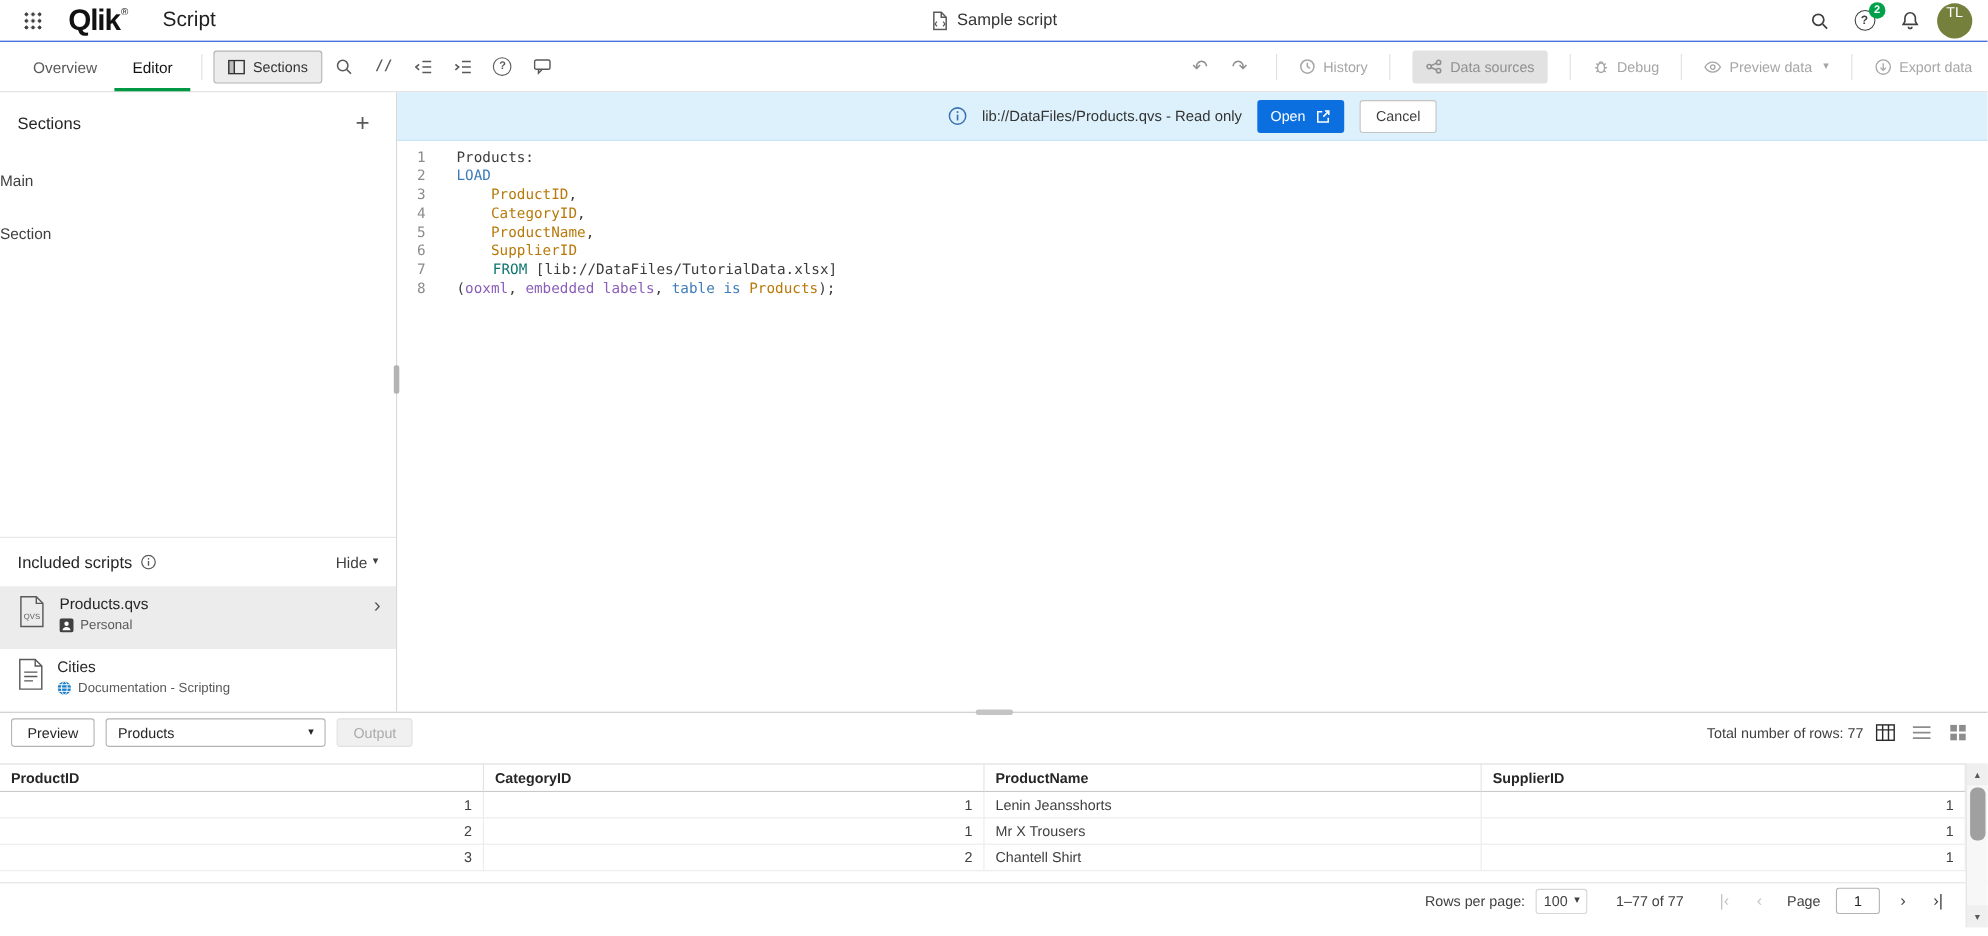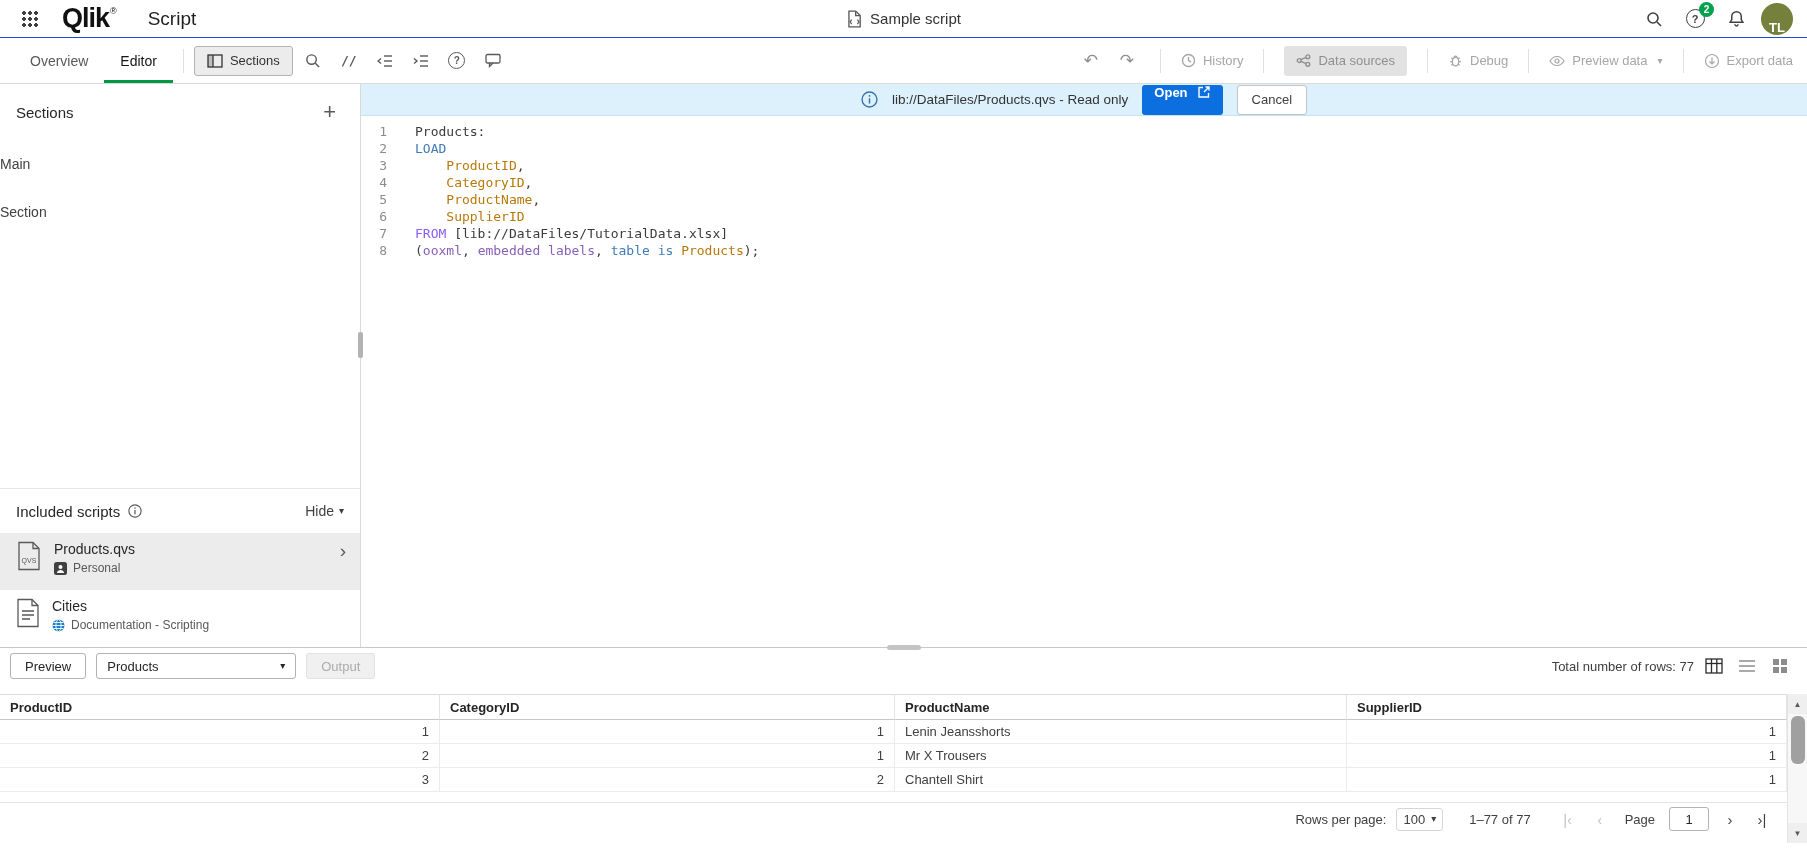--- a/index.html
+++ b/index.html
@@ -14,21 +14,21 @@
   .dots{width:17px;height:17px;background-image:radial-gradient(#404040 1.6px,transparent 1.9px);background-size:6px 6px}
   .logo{font-size:27px;font-weight:800;letter-spacing:-1px;color:#111;display:flex;align-items:flex-start}
   .logo sup{font-size:9px;font-weight:400;margin-top:3px;margin-left:1px}
   .page-title{font-size:19px;color:#1f1f1f;margin-left:14px}
   .tb-center{position:absolute;left:50%;transform:translateX(-50%);display:flex;align-items:center;gap:8px;font-size:15px;color:#333}
   .tb-center svg{color:#595959}
   .tb-right{margin-left:auto;display:flex;align-items:center;gap:9px}
   .tb-iconbtn{width:32px;height:32px;display:flex;align-items:center;justify-content:center;color:#404040;position:relative}
   .qmark-circle{width:19px;height:19px;border:1.5px solid #404040;border-radius:50%;display:flex;align-items:center;justify-content:center;font-size:11px;font-weight:bold;color:#404040}
   .badge{position:absolute;top:-1px;right:-3px;min-width:15px;height:15px;border-radius:8px;background:var(--badge-green,#00A14B);color:#fff;font-size:10px;font-weight:bold;display:flex;align-items:center;justify-content:center;padding:0 3px}
-  .avatar{width:32px;height:32px;border-radius:50%;background:var(--avatar-bg,#74803C);color:#fff;font-size:13px;font-weight:bold;display:flex;align-items:flex-end;justify-content:center;cursor:pointer}
+  .avatar{width:32px;height:32px;border-radius:50%;background:var(--avatar-bg,#74803C);color:#fff;font-size:13px;font-weight:normal;display:flex;align-items:flex-start;justify-content:center;cursor:pointer}
 
   
   .toolbar{height:46px;display:flex;align-items:center;border-bottom:1px solid #d9d9d9;padding:0 14px 0 0}
   .tabs{display:flex;height:100%;margin-left:14px}
   .tab{display:flex;align-items:center;padding:3px 16px 0 16px;font-size:14px;color:#595959;border-bottom:3px solid transparent;cursor:pointer}
   .tab.active{color:#141414;border-bottom-color:var(--accent-green,#009845)}
   .vsep{width:1px;height:24px;background:#e0e0e0;margin:0 10px;flex:none}
   .sections-btn{height:30px;display:flex;align-items:center;gap:7px;padding:0 12px;border:1px solid #b3b3b3;border-radius:3px;background:#ececec;font-size:13px;color:#333}
   .tool-icon{width:32px;height:32px;display:flex;align-items:center;justify-content:center;color:#595959;margin-left:4px}
   .tool-icon.mono{font-family:"DejaVu Sans Mono",monospace;font-size:13px;font-weight:bold}
@@ -53,23 +53,23 @@
   .hide-btn{margin-left:auto;display:flex;align-items:center;gap:5px;font-size:14px;color:#404040}
   .script-item{display:flex;gap:12px;padding:8px 14px 8px 16px;min-height:57px;cursor:pointer}
   .script-item.selected{background:var(--selected-row-bg,#ECECEC)}
   .script-name{font-size:14px;color:#262626}
   .script-meta{display:flex;align-items:center;gap:6px;font-size:12px;color:#595959;margin-top:4px}
   .chev{margin-left:auto;color:#595959;font-size:19px;line-height:1}
   .resize-handle{position:absolute;right:-3px;top:44%;width:5px;height:26px;background:#b3b3b3;border-radius:2px;cursor:col-resize;z-index:3}
 
   
   .editor{flex:1;display:flex;flex-direction:column;min-width:0}
-  .banner{height:32px;flex:none;background:var(--banner-bg,#DDF1FC);display:flex;align-items:center;justify-content:center;gap:14px;border-bottom:1px solid #c3e4f6}
+  .banner{height:44px;flex:none;background:var(--banner-bg,#DDF1FC);display:flex;align-items:center;justify-content:center;gap:14px;border-bottom:1px solid #c3e4f6}
   .banner-text{font-size:13.5px;color:#333}
-  .btn-primary{height:30px;display:flex;align-items:flex-start;gap:9px;padding:0 12px;background:var(--primary-blue,#0B6FE0);color:#fff;border-radius:3px;font-size:13px;font-weight:bold}
+  .btn-primary{height:30px;display:flex;align-items:center;gap:9px;padding:0 12px;background:var(--primary-blue,#0B6FE0);color:#fff;border-radius:3px;font-size:13px;font-weight:normal}
   .btn-secondary{height:30px;padding:0 14px;background:#fff;border:1px solid #c4c4c4;border-radius:3px;font-size:13px;color:#404040}
   .code-area{flex:1;overflow:hidden;padding-top:7px;font-family:"DejaVu Sans Mono",monospace;font-size:13px;line-height:17px;cursor:text}
   .code-line{display:flex}
   .line-num{flex:none;width:40px;text-align:right;padding-right:14px;color:#8c8c8c;user-select:none}
   .line-content{white-space:pre;padding-left:14px}
 
   
   .preview{height:196px;border-top:1px solid #c9c9c9;position:relative;display:flex;flex-direction:column;background:#fff}
   .split-handle{position:absolute;top:-3px;left:50%;transform:translateX(-50%);width:34px;height:5px;background:#c4c4c4;border-radius:3px;cursor:row-resize;z-index:4}
   .preview-controls{height:36px;flex:none;display:flex;align-items:center;gap:10px;padding:0 10px}
@@ -353,21 +353,21 @@
         <div class="code-line">
           <span class="line-num">5</span>
           <span class="line-content"><span style="color: rgb(59, 59, 59);">    </span><span style="color: rgb(184, 121, 10);">ProductName</span><span style="color: rgb(59, 59, 59);">,</span></span>
         </div>
         <div class="code-line">
           <span class="line-num">6</span>
           <span class="line-content"><span style="color: rgb(59, 59, 59);">    </span><span style="color: rgb(184, 121, 10);">SupplierID</span></span>
         </div>
         <div class="code-line">
           <span class="line-num">7</span>
-          <span class="line-content"><span style="color: #8b5cf6;">FROM</span><span style="color: rgb(59, 59, 59);"> [lib://DataFiles/TutorialData.xlsx]</span></span>
+          <span class="line-content"><span style="color: #0f766e; margin-left: 33px;">FROM</span><span style="color: rgb(59, 59, 59);"> [lib://DataFiles/TutorialData.xlsx]</span></span>
         </div>
         <div class="code-line">
           <span class="line-num">8</span>
           <span class="line-content"><span style="color: rgb(59, 59, 59);">(</span><span style="color: rgb(138, 95, 184);">ooxml</span><span style="color: rgb(59, 59, 59);">, </span><span style="color: rgb(138, 95, 184);">embedded labels</span><span style="color: rgb(59, 59, 59);">, </span><span style="color: rgb(63, 124, 184);">table is</span><span style="color: rgb(59, 59, 59);"> </span><span style="color: rgb(184, 121, 10);">Products</span><span style="color: rgb(59, 59, 59);">);</span></span>
         </div>
       </div>
   </section>
 </div>
 
 <div class="preview">

